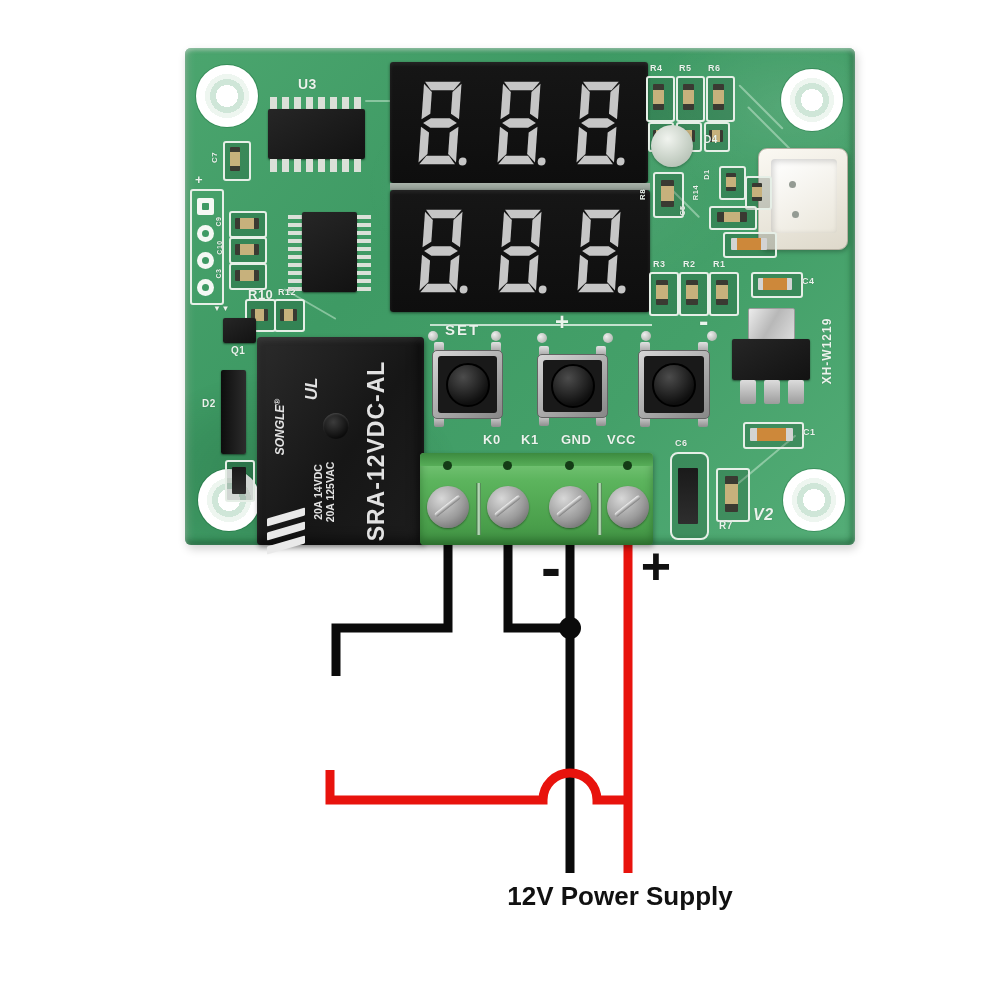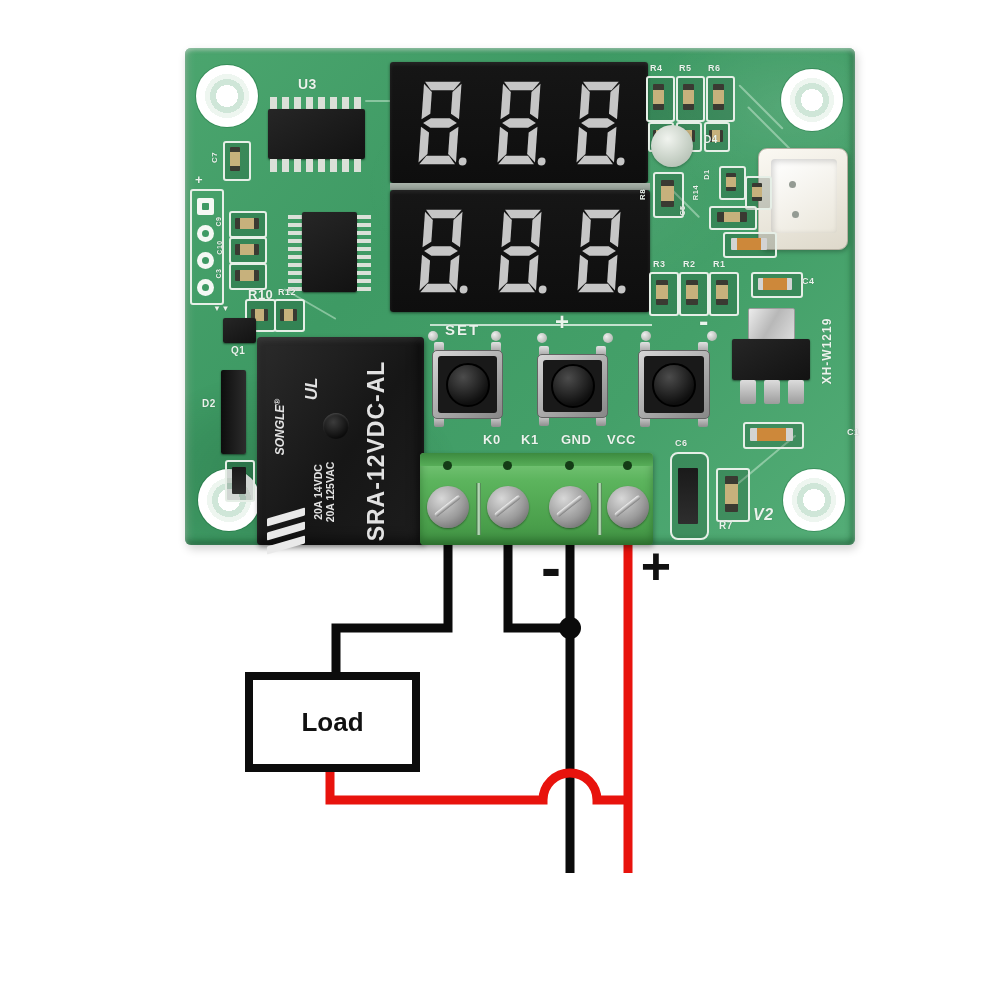--- a/index.html
+++ b/index.html
@@ -420,24 +420,22 @@
       </div>
     <div class="slabel" style="left:617px;top:228px;font-size:9px;">C4</div>
     <div class="silver" style="left:563px;top:260px;width:45px;height:30px;"></div>
     <div class="icbody" style="left:547px;top:291px;width:78px;height:41px;"></div>
     <div class="reg-leg" style="left:555px;top:332px;"></div>
     <div class="reg-leg" style="left:579px;top:332px;"></div>
     <div class="reg-leg" style="left:603px;top:332px;"></div>
     <div class="sbox" style="left:558px;top:374px;width:57px;height:23px;">
       <div class="chip chip-c" style="left:5px;top:4px;width:43px;height:13px;"></div>
       </div>
-    <div class="slabel" style="left:618px;top:379px;font-size:9px;margin-left:44px;">C1</div>
+    <div class="slabel" style="left:618px;top:379px;font-size:9px;">C1</div>
 
     <div class="slabel v" style="left:598px;top:295px;width:90px;height:16px;font-size:12px;letter-spacing:1px;text-align:center;">XH-W1219</div>
   </div>
 
-  <div class="loadbox">
-    <span>Load</span>
-  </div>
   <div class="wlabel" style="left:528px;top:540px;width:46px;font-size:60px;line-height:56px;">-</div>
   <div class="wlabel" style="left:630px;top:538px;width:52px;font-size:52px;line-height:56px;">+</div>
+  <div class="wlabel" style="left:470px;top:881px;width:300px;font-size:26px;">12V Power Supply</div>
 
 </div>
 
 </body></html>

